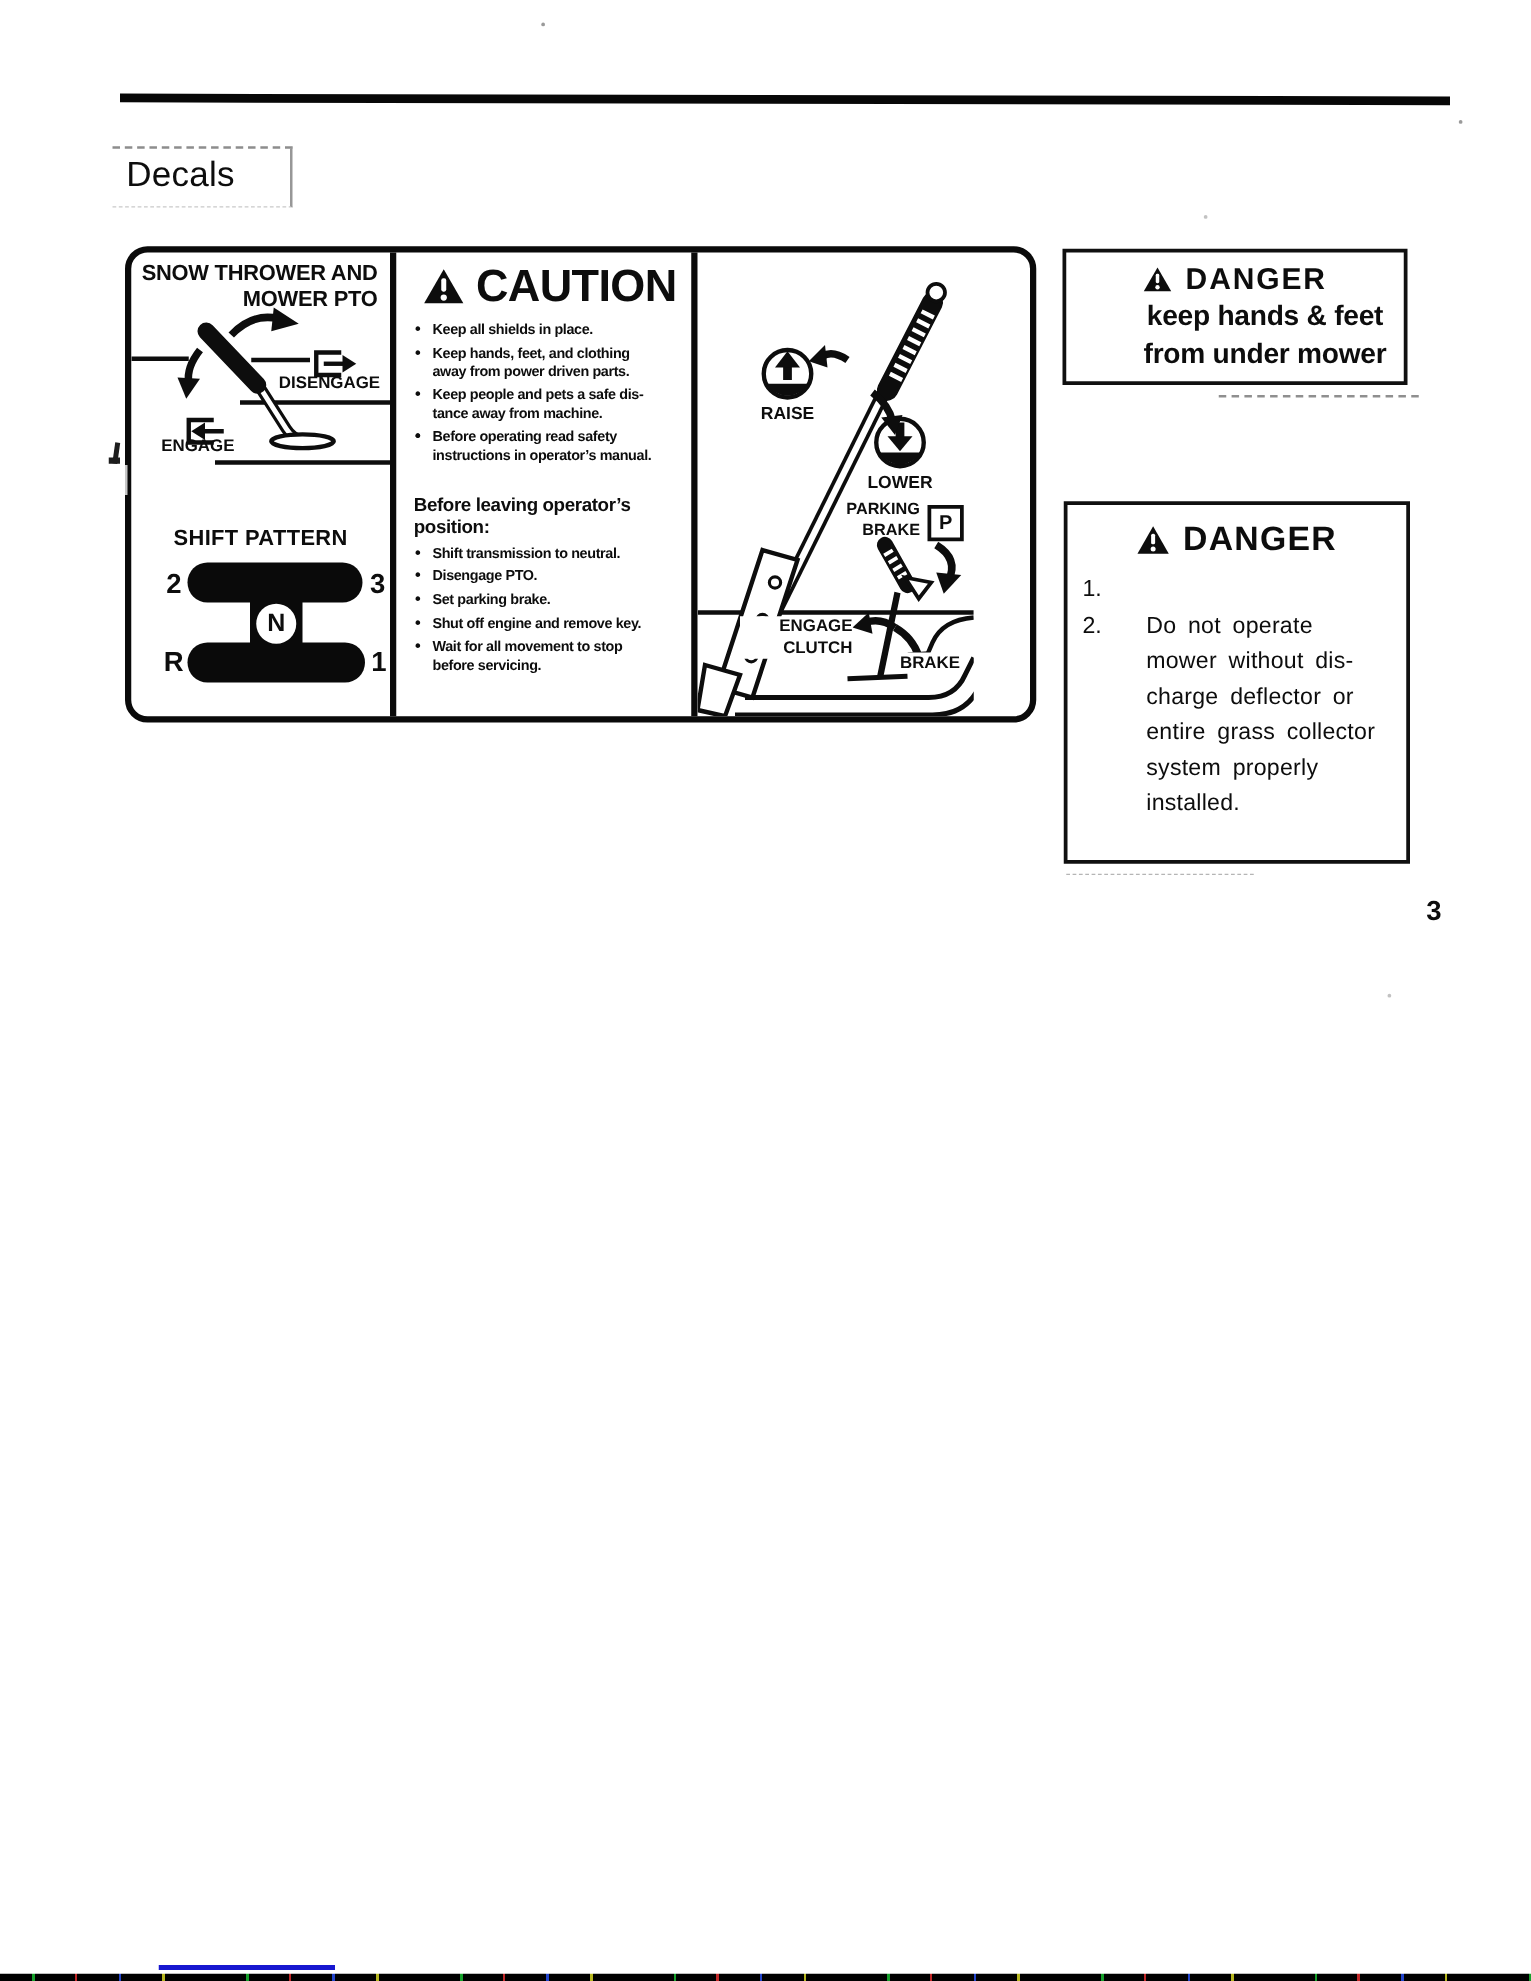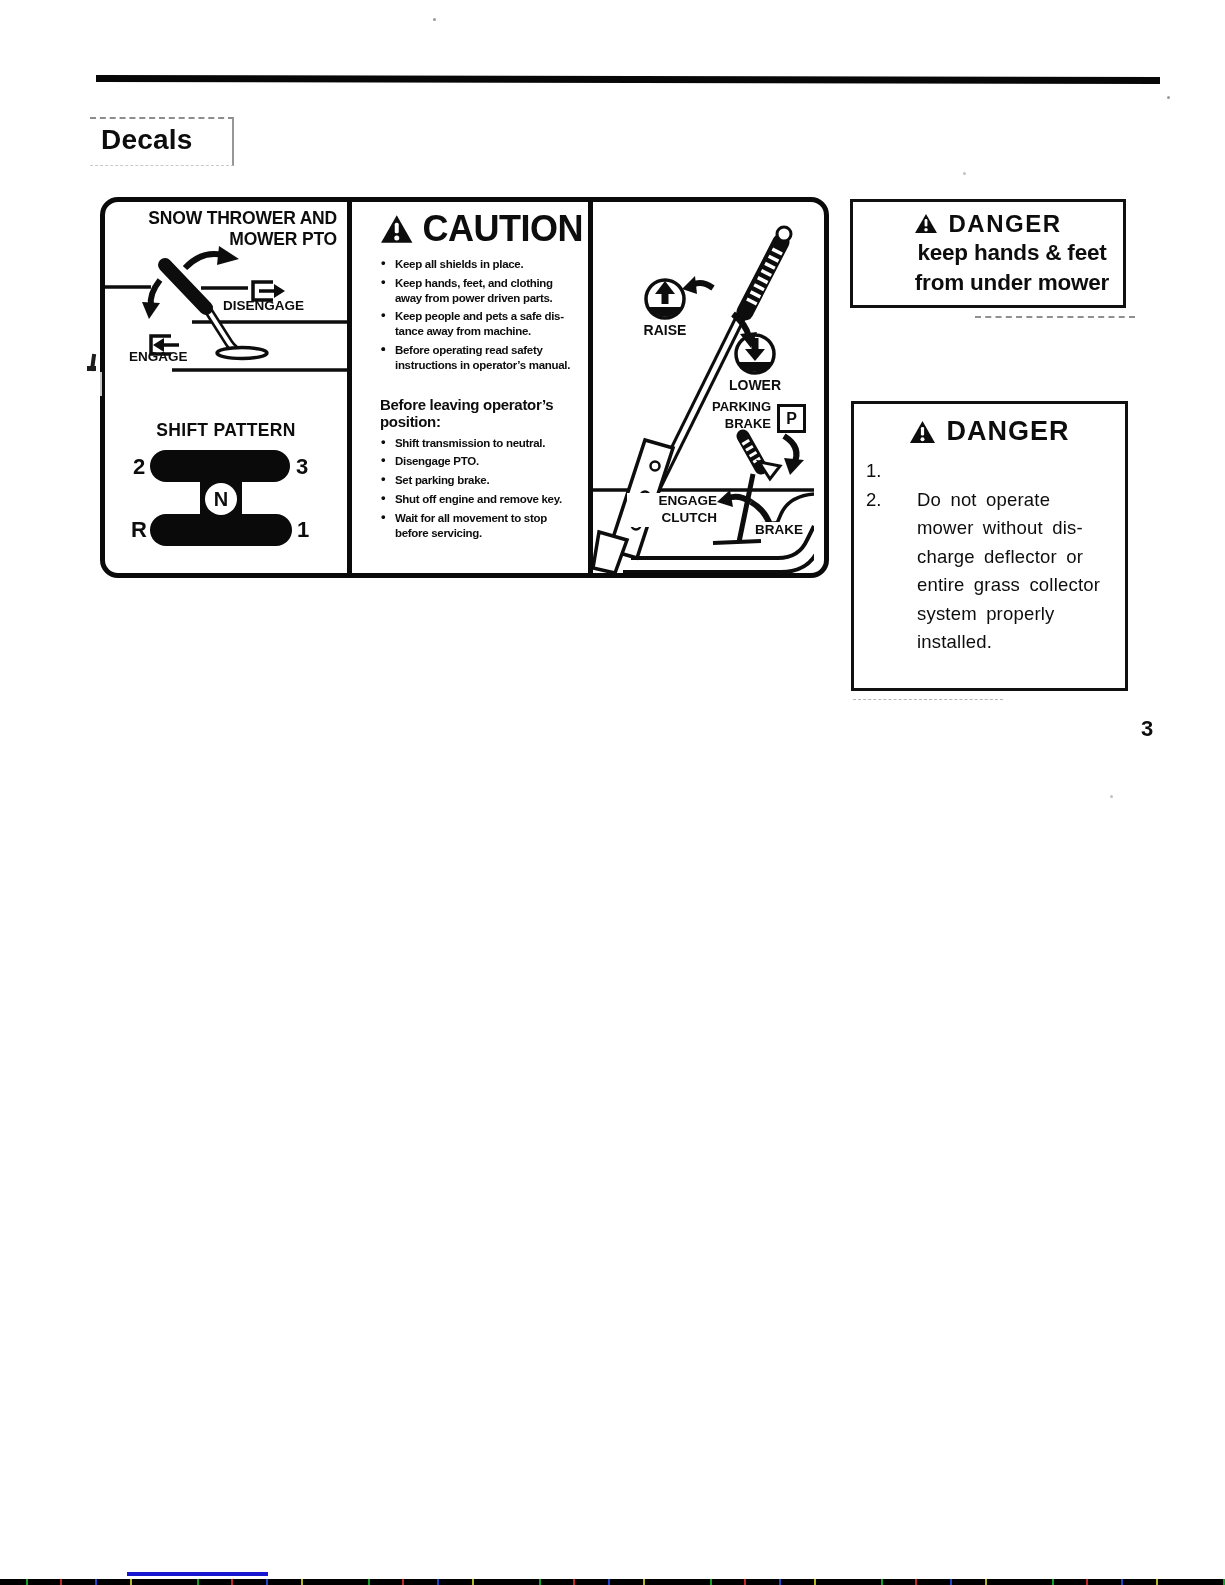--- a/index.html
+++ b/index.html
@@ -6,27 +6,27 @@
   #page{
     position:relative;width:1225px;height:1585px;background:#ffffff;
     font-family:"Liberation Sans","DejaVu Sans",sans-serif;color:#0d0d0d;
     overflow:hidden;margin:0 auto;
   }
   
   .top-rule{position:absolute;left:96px;top:76px;width:1064px;height:7px;background:#070707;transform:rotate(0.12deg);}
   
   .decals-head{position:absolute;left:90px;top:117px;width:142px;height:46px;
     border-top:2px dashed #8d8d8d;border-right:2px solid #979797;border-bottom:1px dashed #c9c9c9;}
-  .decals-head span{display:block;padding:5px 12px 0 11px;font-size:28px;font-weight:bold;letter-spacing:0.2px;}
+  .decals-head span{display:block;padding:5px 12px 0 11px;font-size:28px;font-weight:normal;letter-spacing:0.2px;}
   
   .decal-block{position:absolute;left:100px;top:197px;width:729px;height:381px;
     border:5px solid #0a0a0a;border-radius:18px;background:#fff;display:flex;box-sizing:border-box;}
   .panel{position:relative;height:100%;box-sizing:border-box;overflow:hidden;}
-  .panel-pto{width:247px;border-right:5px solid #0a0a0a;}
-  .panel-caution{width:241px;border-right:5px solid #0a0a0a;padding:4px 5px 0 28px;}
+  .panel-pto{width:212px;border-right:5px solid #0a0a0a;}
+  .panel-caution{width:241px;border-right:5px solid #0a0a0a;padding:4px 5px 0 14px;}
   .panel-lift{flex:1;}
   .panel svg{position:absolute;left:0;top:0;pointer-events:none;}
   
   .pto-title{position:absolute;right:10px;top:6px;text-align:right;font-weight:bold;font-size:17.5px;line-height:1.18;letter-spacing:-0.2px;}
   .pto-art{width:247px;height:190px;top:40px;}
   .lbl{position:absolute;font-weight:bold;white-space:nowrap;}
   .lbl-disengage{left:118px;top:96px;font-size:13.5px;}
   .lbl-engage{left:24px;top:147px;font-size:13.5px;}
   .shift-head{position:absolute;left:0;top:218px;width:100%;text-align:center;font-weight:bold;font-size:17.5px;letter-spacing:0.3px;}
   .bar{position:absolute;background:#0a0a0a;border-radius:16px;}

